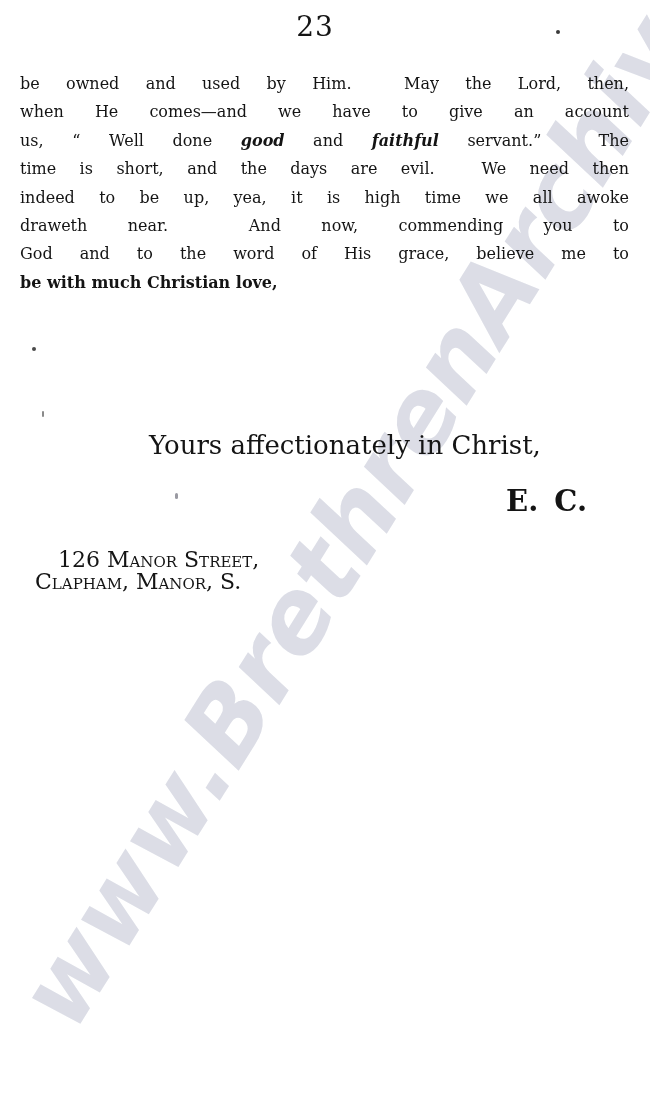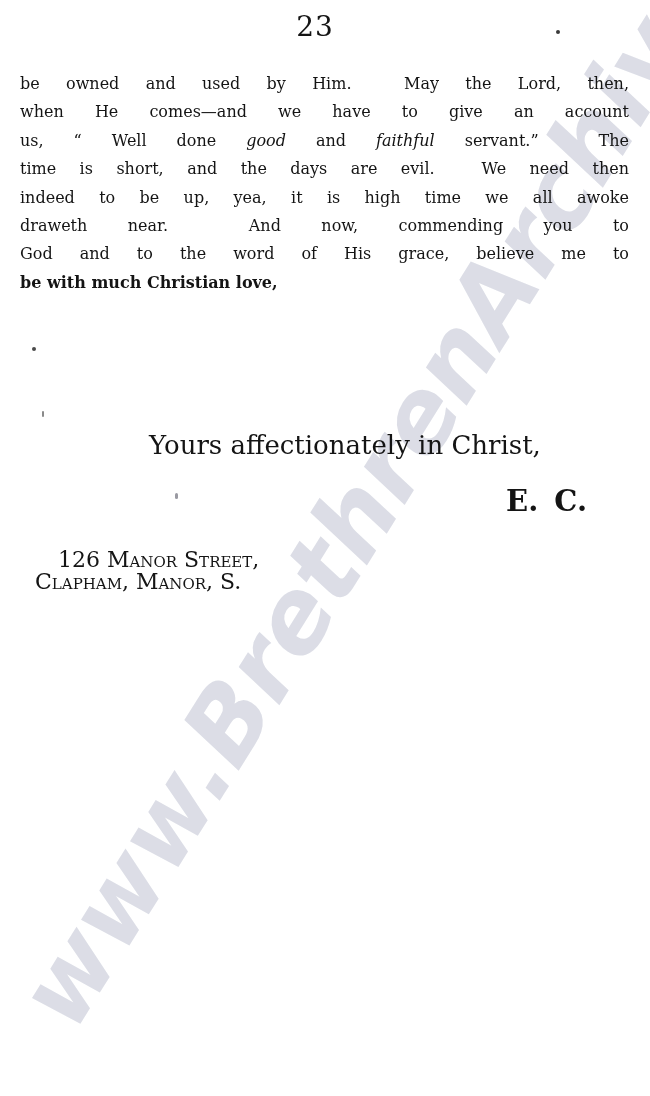--- a/index.html
+++ b/index.html
@@ -63,20 +63,21 @@
     height: 28.4px;
     white-space: normal;
   }
   .body-text .line.flush {
     text-align: left;
     text-align-last: left;
     font-weight: bold;
   }
   .body-text i {
     font-style: italic;
+    font-weight: bold;
   }
 
   .valediction {
     position: absolute;
     top: 430px;
     left: 0;
     width: 100%;
     text-align: center;
     font-size: 26px;
     z-index: 2;

